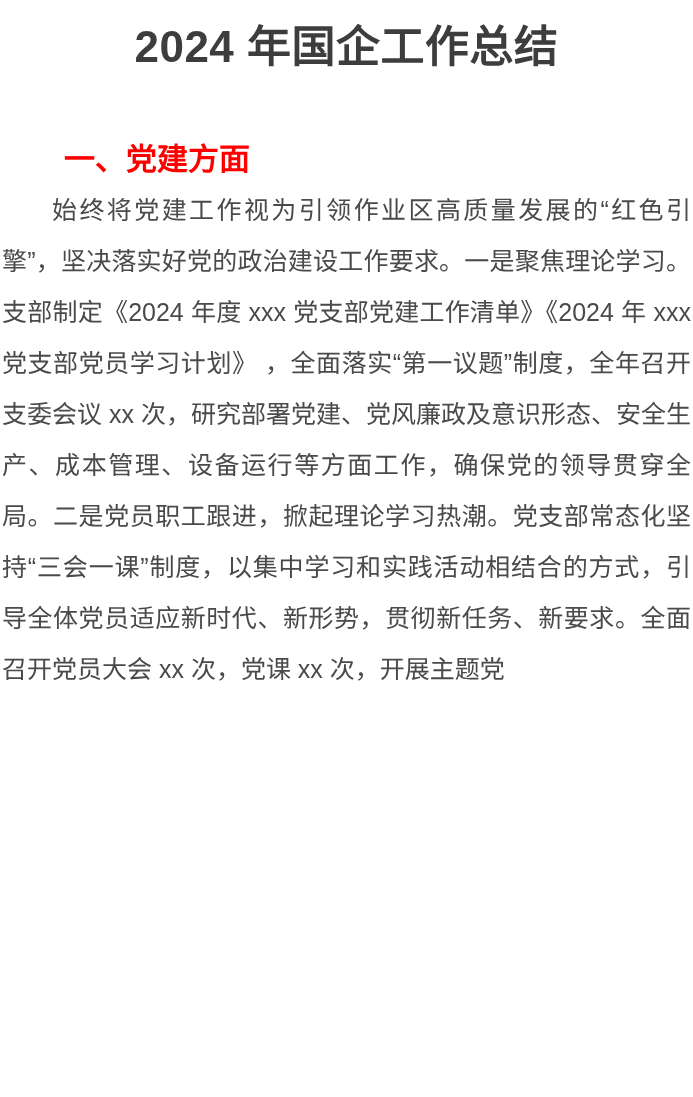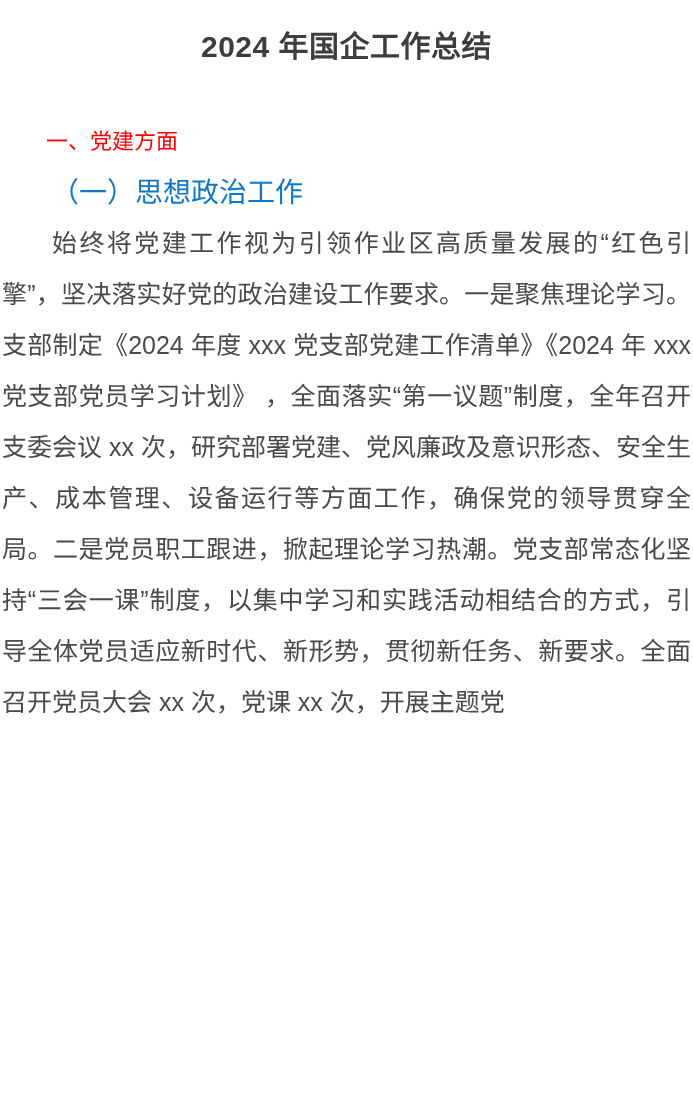--- a/index.html
+++ b/index.html
@@ -18,57 +18,56 @@
     font-family: "Liberation Sans", "DejaVu Sans", sans-serif;
   }
   .page {
     width: 693px;
     height: 1097px;
     padding: 0 2px;
     background: var(--page-background);
   }
   .doc-title {
     margin-top: 24px;
-    margin-bottom: 46px;
+    margin-bottom: 64px;
     text-align: center;
-    font-size: 30px;
+    font-size: 44px;
     line-height: 46px;
     font-weight: 700;
     color: var(--title-text);
     letter-spacing: 0.5px;
   }
   .body-para {
     font-size: 25px;
     line-height: 51px;
     color: var(--body-text);
     text-align: justify;
     text-indent: 2em;
     word-break: break-all;
   }
   .heading-red {
     margin-top: 4px;
-    font-size: 22px;
+    font-size: 31px;
     line-height: 51px;
-    font-weight: 400;
+    font-weight: 700;
     color: var(--heading-red);
     text-indent: 2em;
   }
   .heading-blue {
     font-size: 28px;
     line-height: 51px;
     font-weight: 400;
     color: var(--heading-blue);
     text-indent: 1.75em;
   }
 </style>
 </head>
 <body>
 
 <div class="page">
   <h1 class="doc-title">2024 年国企工作总结</h1>
 
 
   <h2 class="heading-red">一、党建方面</h2>
 
-  <h3 class="heading-blue">（一）思想政治工作</h3>
 
   <p class="body-para">始终将党建工作视为引领作业区高质量发展的“红色引擎”，坚决落实好党的政治建设工作要求。一是聚焦理论学习。支部制定《2024 年度 xxx 党支部党建工作清单》《2024 年 xxx 党支部党员学习计划》 ，全面落实“第一议题”制度，全年召开支委会议 xx 次，研究部署党建、党风廉政及意识形态、安全生产、成本管理、设备运行等方面工作，确保党的领导贯穿全局。二是党员职工跟进，掀起理论学习热潮。党支部常态化坚持“三会一课”制度，以集中学习和实践活动相结合的方式，引导全体党员适应新时代、新形势，贯彻新任务、新要求。全面召开党员大会 xx 次，党课 xx 次，开展主题党</p>
 </div>
 
 </body></html>

